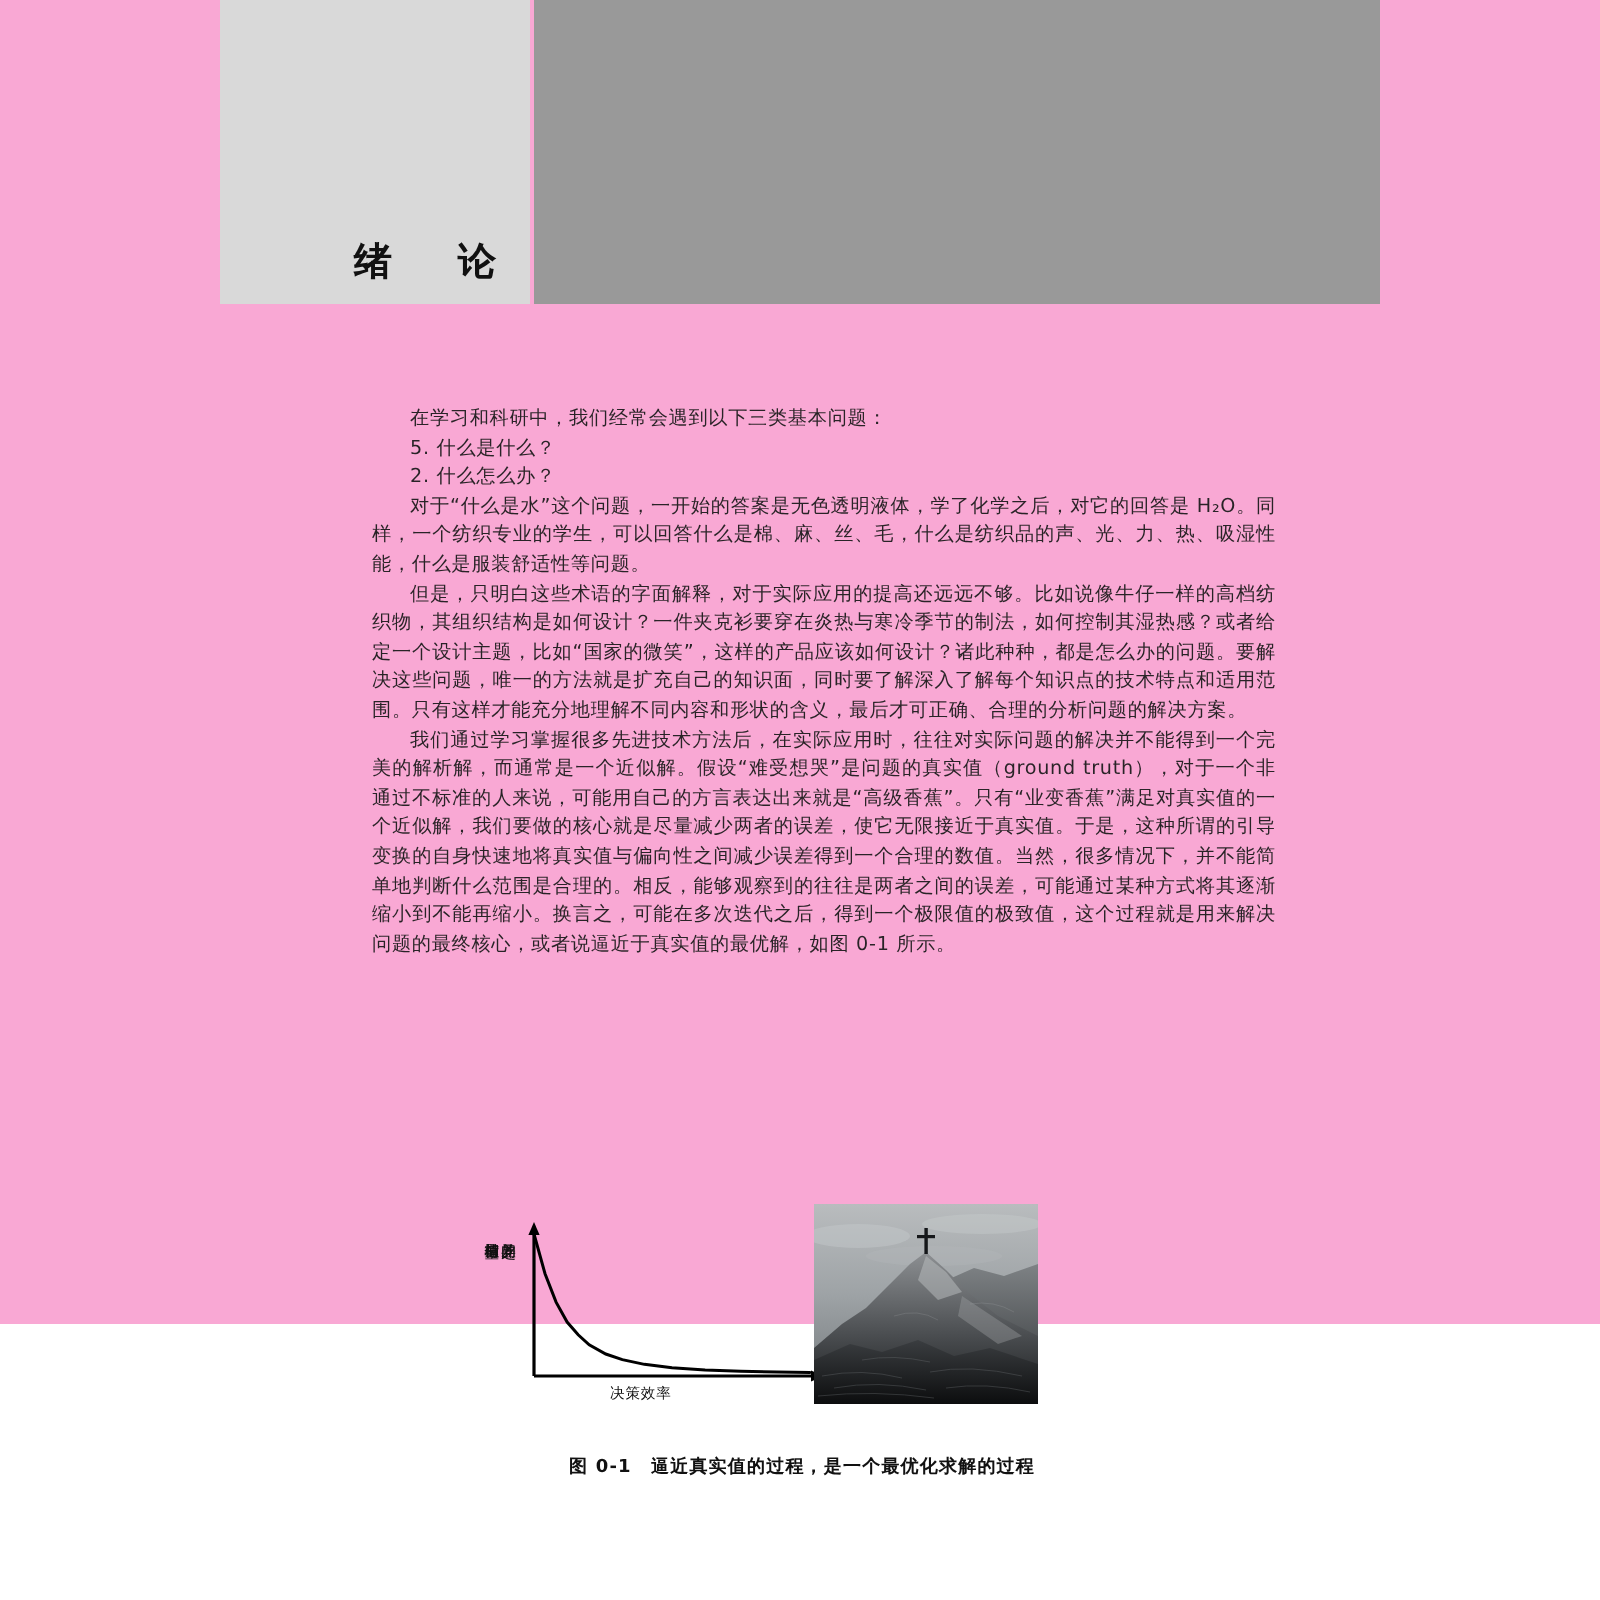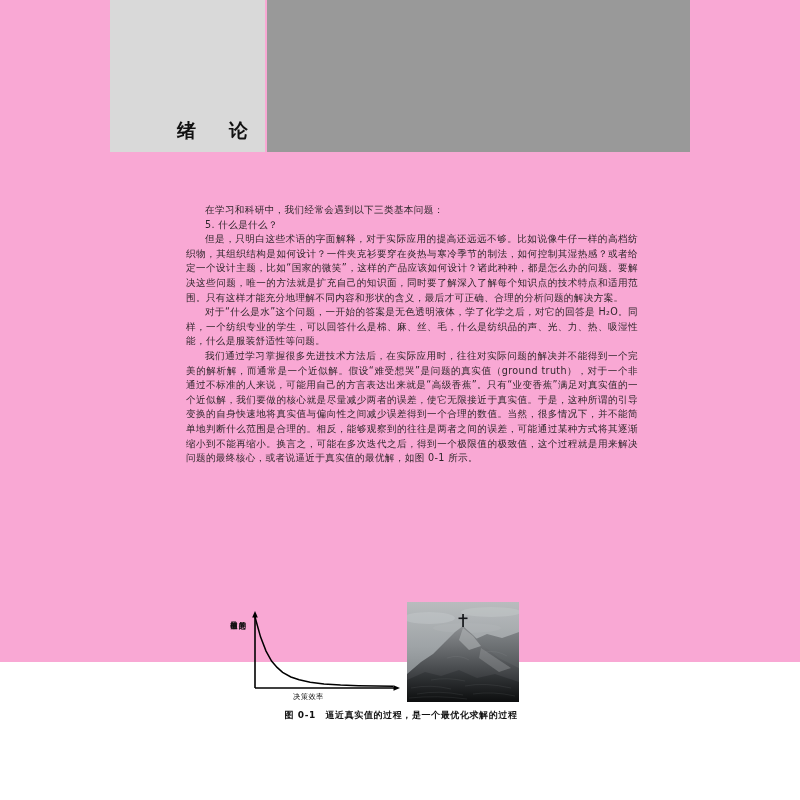--- a/index.html
+++ b/index.html
@@ -86,21 +86,21 @@
     width: 452px;
   }
   #figure-row {
     position: relative;
     height: 105px;
   }
 
   
   #plot {
     position: absolute;
-    left: 32px;
+    left: 44px;
     top: 10px;
     width: 195px;
     height: 92px;
   }
   #plot svg { display:block; }
   .axis-label-y {
     position: absolute;
     left: 22px;
     top: 8px;
     width: 22px;
@@ -136,21 +136,21 @@
     left: 232px;
     top: 4px;
     width: 112px;
     height: 100px;
     overflow: hidden;
     background: #2a2a2a;
   }
   #photo svg { display:block; }
 
   #figure-caption {
-    margin-top: 6px;
+    margin-top: 24px;
     text-align: center;
     font-size: 9px;
     font-weight: bold;
     color: #111;
     letter-spacing: 0.6px;
     filter: blur(0.25px);
     font-family: "DejaVu Sans", sans-serif;
   }
 </style>
 </head>
@@ -163,23 +163,24 @@
       <div id="header-title">绪　论</div>
     </div>
     <div id="header-dark-box"></div>
   </div>
 
   <div id="content">
 
     <p class="para indent">在学习和科研中，我们经常会遇到以下三类基本问题：</p>
 
     <p class="listitem">5. 什么是什么？</p>
-
+    <p class="listitem">2. 什么怎么办？</p>
+
+    <p class="para indent">对于“什么是水”这个问题，一开始的答案是无色透明液体，学了化学之后，对它的回答是 H₂O。同样，一个纺织专业的学生，可以回答什么是棉、麻、丝、毛，什么是纺织品的声、光、力、热、吸湿性能，什么是服装舒适性等问题。</p>
     <p class="para indent">但是，只明白这些术语的字面解释，对于实际应用的提高还远远不够。比如说像牛仔一样的高档纺织物，其组织结构是如何设计？一件夹克衫要穿在炎热与寒冷季节的制法，如何控制其湿热感？或者给定一个设计主题，比如“国家的微笑”，这样的产品应该如何设计？诸此种种，都是怎么办的问题。要解决这些问题，唯一的方法就是扩充自己的知识面，同时要了解深入了解每个知识点的技术特点和适用范围。只有这样才能充分地理解不同内容和形状的含义，最后才可正确、合理的分析问题的解决方案。</p>
-    <p class="para indent">对于“什么是水”这个问题，一开始的答案是无色透明液体，学了化学之后，对它的回答是 H₂O。同样，一个纺织专业的学生，可以回答什么是棉、麻、丝、毛，什么是纺织品的声、光、力、热、吸湿性能，什么是服装舒适性等问题。</p>
     <p class="para indent">我们通过学习掌握很多先进技术方法后，在实际应用时，往往对实际问题的解决并不能得到一个完美的解析解，而通常是一个近似解。假设“难受想哭”是问题的真实值（ground truth），对于一个非通过不标准的人来说，可能用自己的方言表达出来就是“高级香蕉”。只有“业变香蕉”满足对真实值的一个近似解，我们要做的核心就是尽量减少两者的误差，使它无限接近于真实值。于是，这种所谓的引导变换的自身快速地将真实值与偏向性之间减少误差得到一个合理的数值。当然，很多情况下，并不能简单地判断什么范围是合理的。相反，能够观察到的往往是两者之间的误差，可能通过某种方式将其逐渐缩小到不能再缩小。换言之，可能在多次迭代之后，得到一个极限值的极致值，这个过程就是用来解决问题的最终核心，或者说逼近于真实值的最优解，如图 0-1 所示。</p>
 
   </div>
 
   <div id="figure">
     <div id="figure-row">
 
       <div id="plot">
         <svg width="195" height="92" viewBox="0 0 195 92">
 

